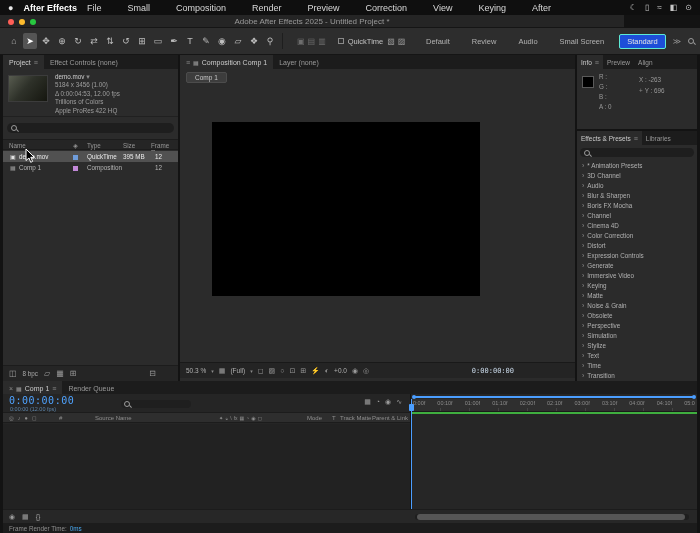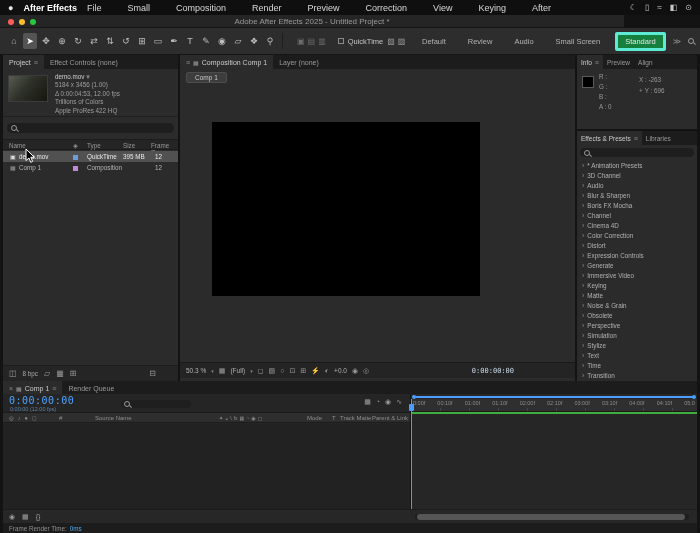--- a/index.html
+++ b/index.html
@@ -30,21 +30,21 @@
           font-size:9px; color:#bfbfbf; margin:0 1px; border-radius:2px; }
   .tool.active { background:#545454; color:#ffffff; }
   .vsep { width:1px; height:16px; background:#1e1e1e; margin:0 4px; }
   .axis { display:flex; gap:3px; margin-left:10px; }
   .axis span { font-size:8px; color:#6d6d6d; }
   .snapgrp { display:flex; align-items:center; gap:4px; margin-left:12px; font-size:7.5px; color:#c2c2c2; }
   .snapbox { width:6px; height:6px; border:1px solid #8a8a8a; }
   .snapgrp .sic { font-size:8px; color:#9a9a9a; }
   .workspaces { margin-left:auto; display:flex; align-items:center; gap:4px; font-size:7.5px; color:#b2b2b2; }
   .workspace { padding:2px 7px; border-radius:2px; }
-  .workspace.active { background:#15803d; border:3px solid #5eead4; color:#e4e4e4; }
+  .workspace.active { background:#1d4ed8; border:1px solid #5eead4; color:#e4e4e4; }
   .ovf { font-size:8px; color:#9a9a9a; margin:0 3px; }
   .mag { position:relative; width:6px; height:6px; border:1px solid #9a9a9a; border-radius:50%; display:inline-block; flex:none; }
   .mag::after { content:""; position:absolute; width:3px; height:1px; background:#9a9a9a;
                 right:-3px; bottom:-1px; transform:rotate(45deg); }
 
   
   .panel { position:absolute; background:#2b2b2b; }
   .tabbar { position:absolute; left:0; top:0; right:0; height:14px; background:#1c1c1c;
             display:flex; font-size:7px; color:#9a9a9a; overflow:hidden; }
   .tab { display:flex; align-items:center; gap:3px; padding:0 6px; white-space:nowrap; }

